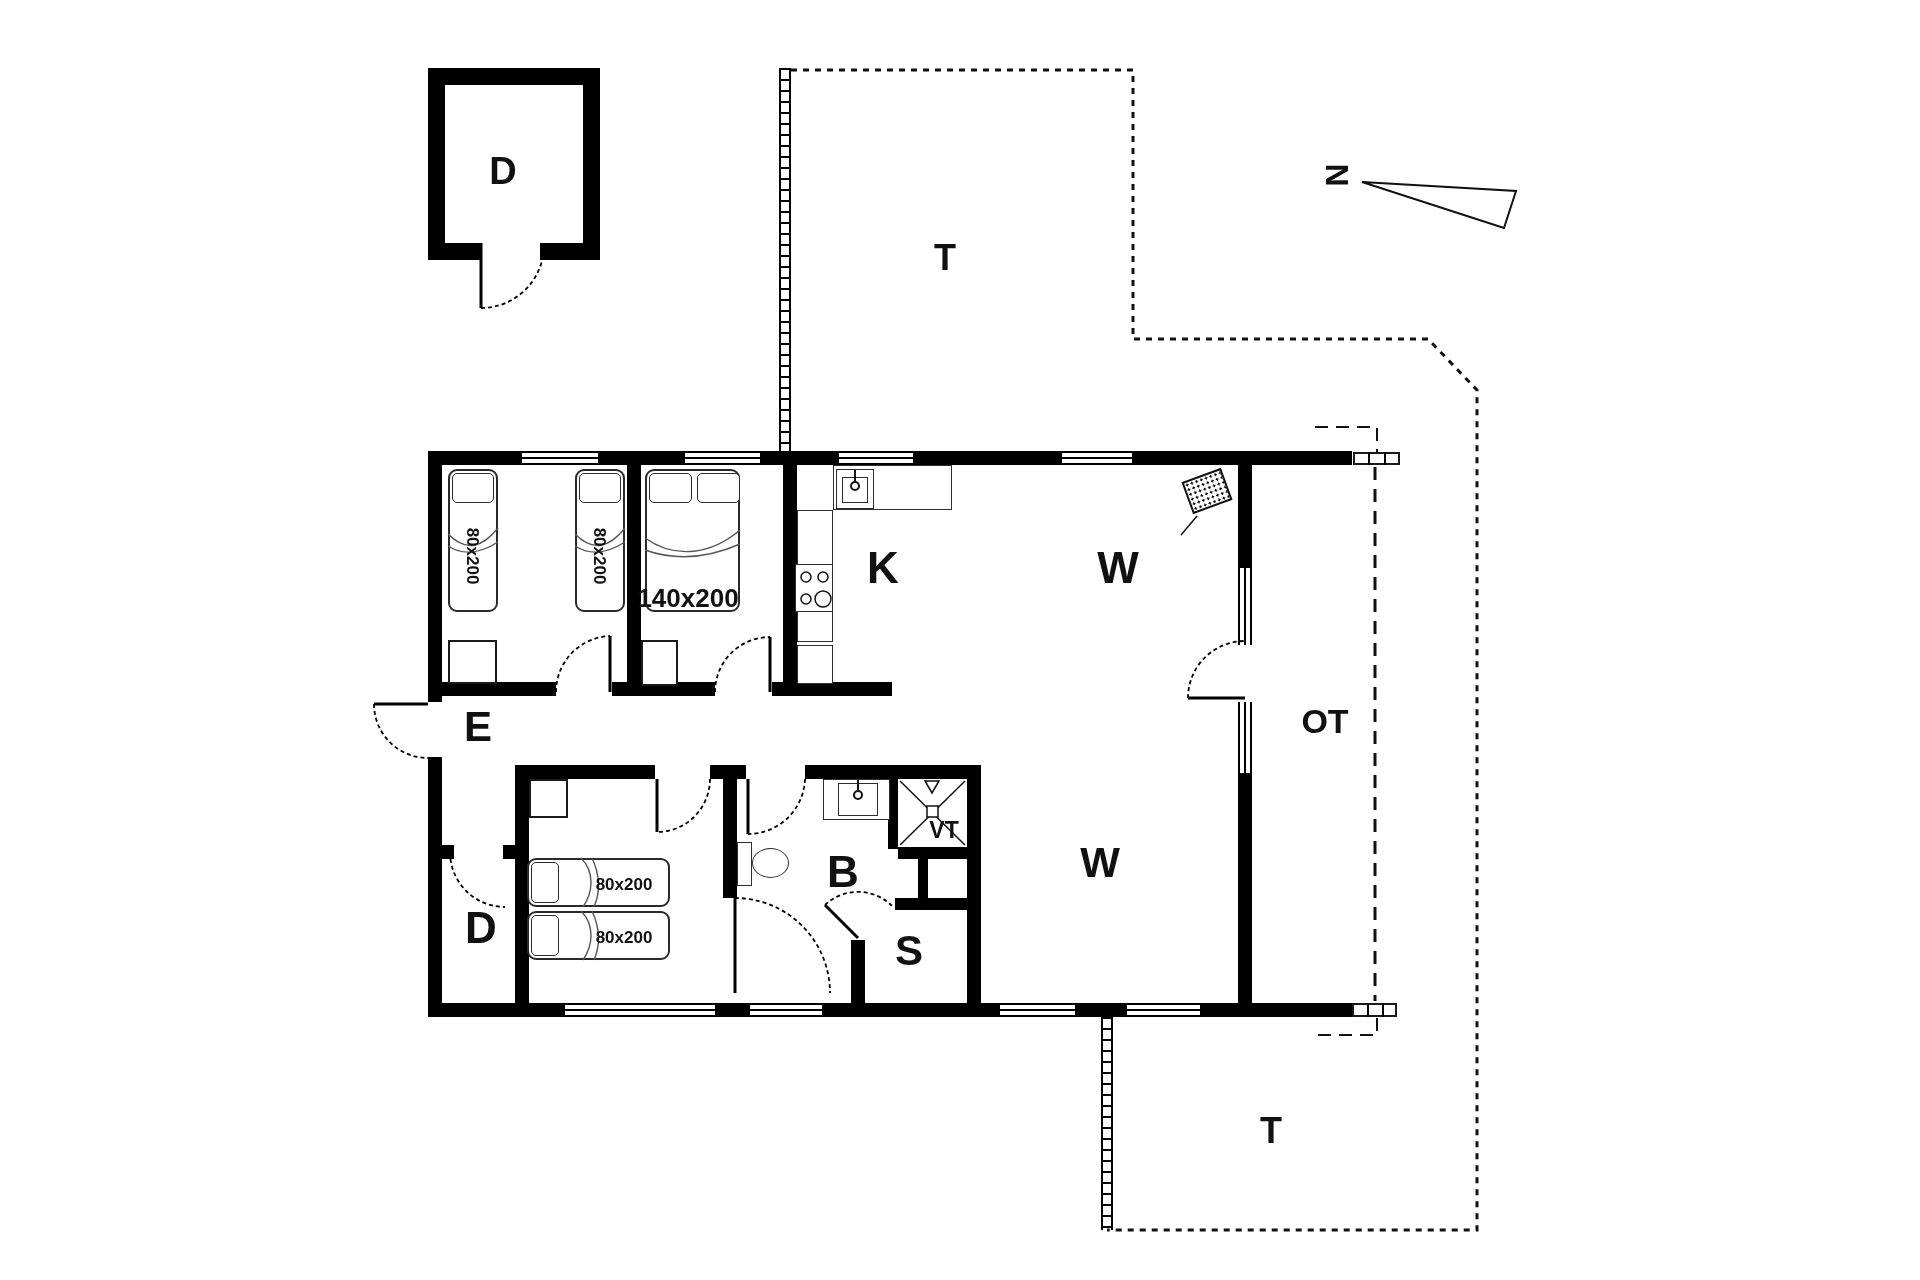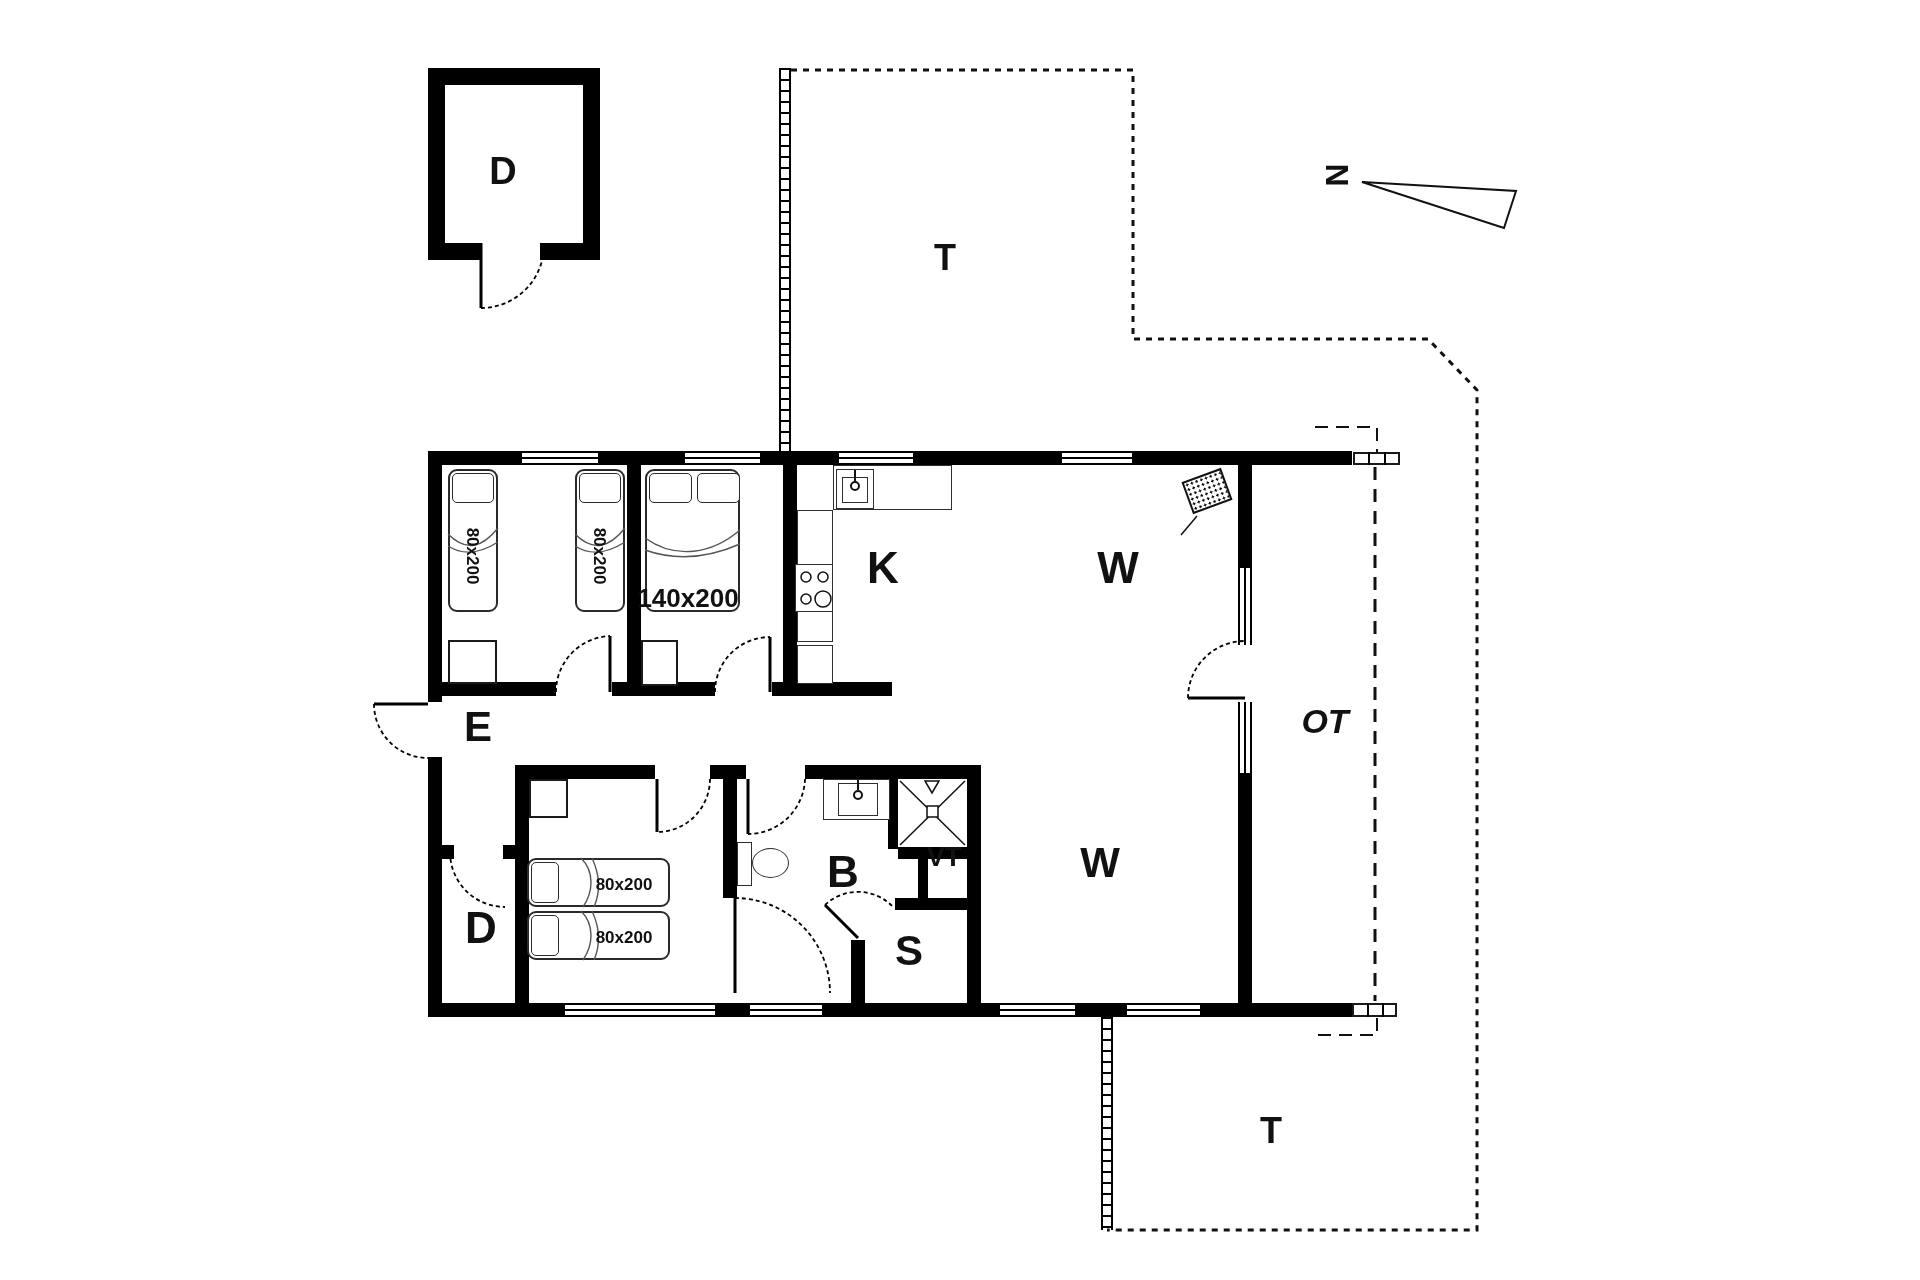--- a/index.html
+++ b/index.html
@@ -182,29 +182,29 @@
         <path d="M 592 858 Q 604 884 594 907"></path>
       <path d="M 581 911 C 595 925 593 945 583 960"></path>
         <path d="M 592 911 Q 604 937 594 960"></path>
     </g>
   </svg>
 
   <div class="lbl" style="left:503px;top:171px;font-size:38px;">D</div>
   <div class="lbl" style="left:945px;top:258px;font-size:36px;">T</div>
   <div class="lbl rot" style="left:1337px;top:175px;font-size:32px;font-weight:700;">N</div>
   <div class="lbl" style="left:1271px;top:1131px;font-size:36px;">T</div>
-  <div class="lbl" style="left:1325px;top:721px;font-size:34px;font-style:italic;">OT</div>
+  <div class="lbl" style="left:1325px;top:721px;font-size:34px;">OT</div>
   <div class="lbl" style="left:478px;top:727px;font-size:42px;">E</div>
   <div class="lbl" style="left:481px;top:928px;font-size:44px;">D</div>
   <div class="lbl" style="left:883px;top:568px;font-size:44px;">K</div>
   <div class="lbl" style="left:1118px;top:568px;font-size:44px;">W</div>
   <div class="lbl" style="left:1100px;top:863px;font-size:42px;">W</div>
   <div class="lbl" style="left:843px;top:872px;font-size:44px;">B</div>
   <div class="lbl" style="left:909px;top:951px;font-size:42px;">S</div>
-  <div class="lbl" style="left:944px;top:857px;font-size:27px;font-weight:700;">VT</div>
+  <div class="lbl" style="left:944px;top:830px;font-size:23px;font-weight:700;">VT</div>
 
   <div class="lbl rot" style="left:472px;top:556px;font-size:17px;font-weight:700;">80x200</div>
   <div class="lbl rot" style="left:599px;top:556px;font-size:17px;font-weight:700;">80x200</div>
   <div class="lbl" style="left:688px;top:598px;font-size:26px;font-weight:700;">140x200</div>
   <div class="lbl" style="left:624px;top:884px;font-size:17px;font-weight:700;">80x200</div>
   <div class="lbl" style="left:624px;top:937px;font-size:17px;font-weight:700;">80x200</div>
 
 </div>
 
 </body></html>

